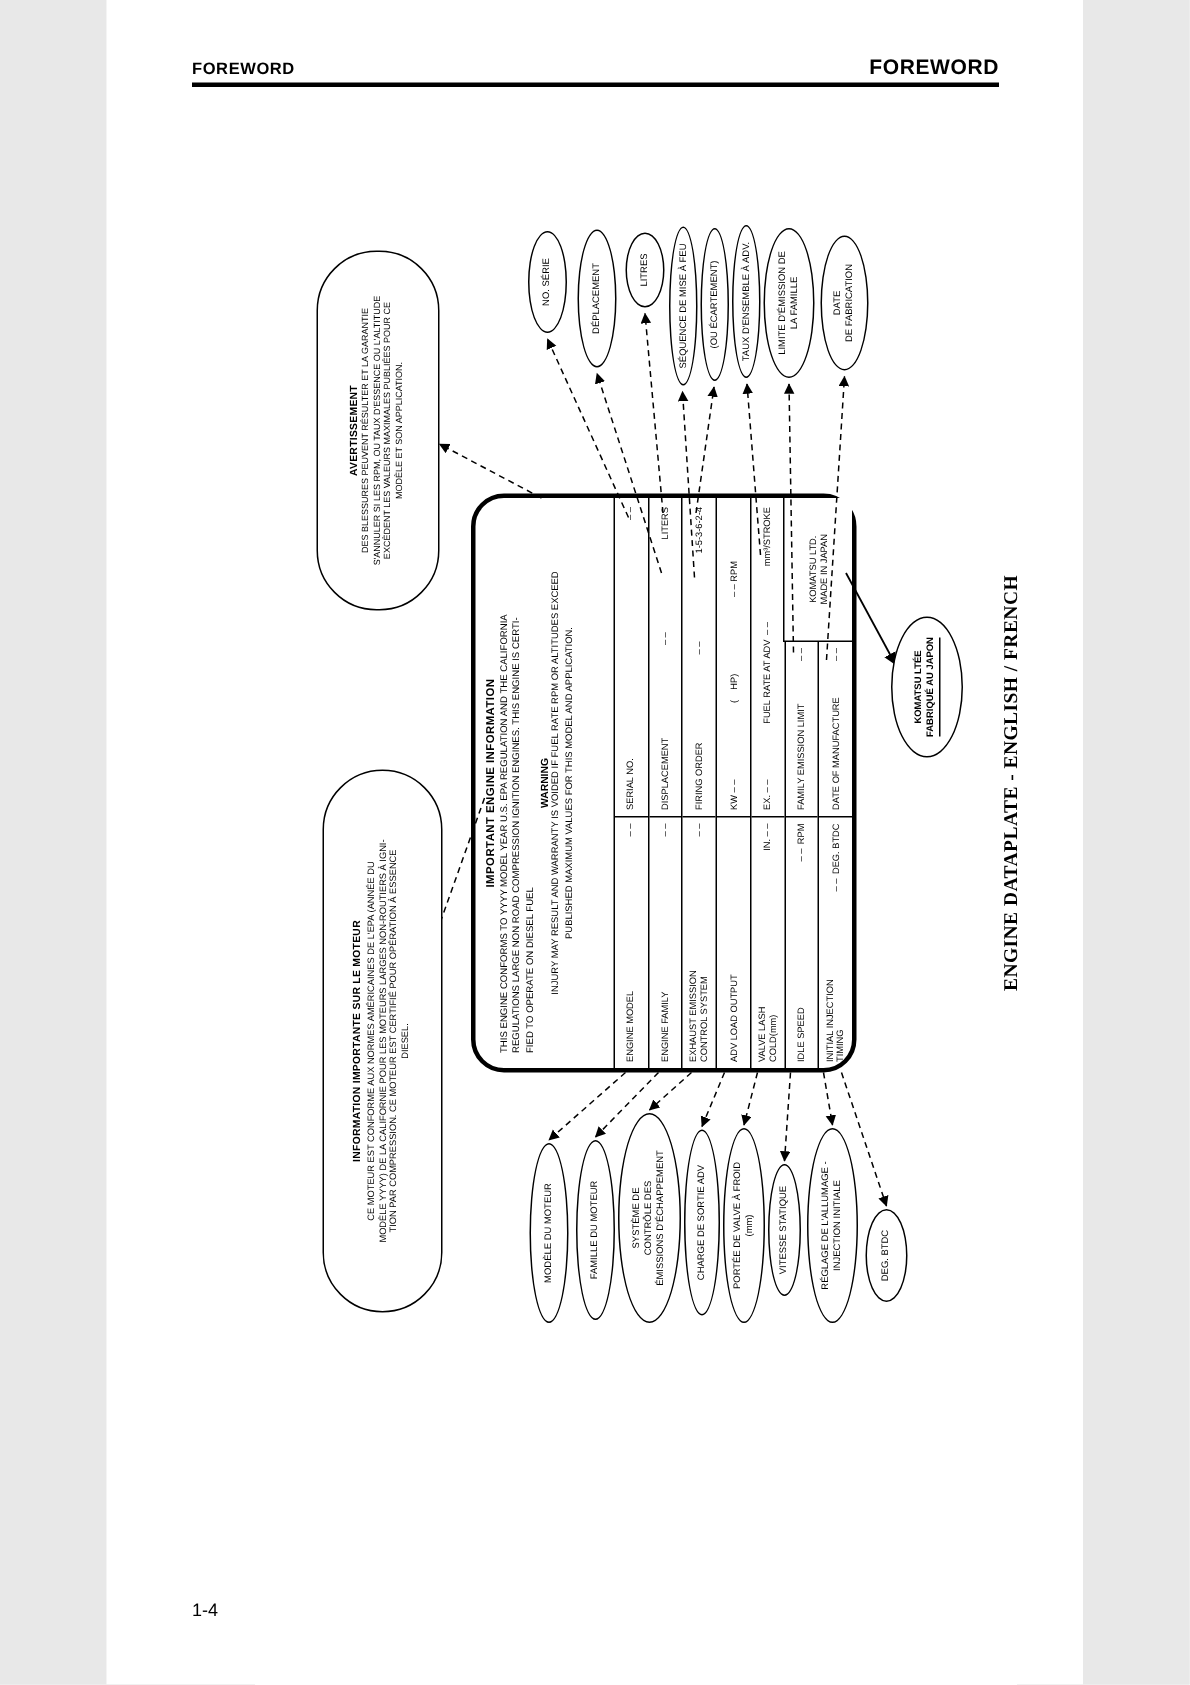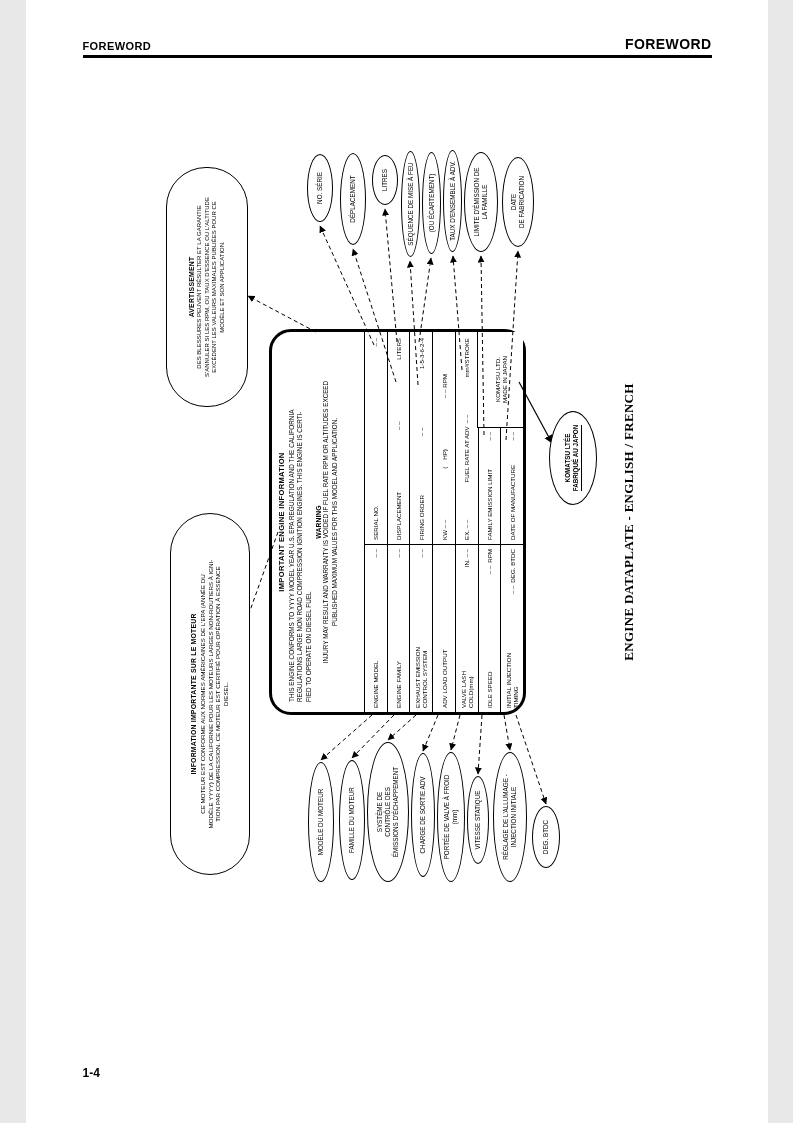--- a/index.html
+++ b/index.html
@@ -1,22 +1,22 @@
 <!DOCTYPE html>
 <html><head>
 <meta charset="utf-8">
 <style>
   html,body{margin:0;padding:0;background:#e8e8e8;}
-  #page{position:relative;width:742px;height:1123px;background:#ffffff;margin:0 auto;overflow:hidden;
+  #page{position:relative;width:651px;height:1123px;background:#ffffff;margin:0 auto;overflow:hidden;
         font-family:"Liberation Sans","DejaVu Sans",sans-serif;color:#000;}
   
   .hdr-left{position:absolute;left:57px;top:40px;font-size:11px;font-weight:bold;letter-spacing:.4px;}
   .hdr-right{position:absolute;right:56px;top:36px;font-size:14px;font-weight:bold;letter-spacing:.4px;}
   .hdr-rule{position:absolute;left:57px;right:56px;top:55px;height:3px;background:#000;}
-  .footer-num{position:absolute;left:57px;top:1066px;font-size:12px;font-weight:bold;}
+  .footer-num{position:absolute;left:57px;top:1066px;font-size:12px;font-weight:normal;}
   
   .watermark{position:absolute;left:276px;top:232px;font-size:29px;letter-spacing:.5px;z-index:50;opacity:.92;}
   
   #diagram{position:absolute;left:140px;top:150px;width:740px;height:500px;
            transform-origin:0 0;transform:rotate(-90deg) translateX(-740px);z-index:1;}
   #leaders{position:absolute;left:0;top:0;z-index:3;overflow:visible;}
   
   .bubble{position:absolute;border:1px solid #000;background:#fff;display:flex;flex-direction:column;
           align-items:center;justify-content:center;text-align:center;font-size:6.3px;line-height:1.25;
           white-space:pre-line;box-sizing:border-box;padding:1px 5px;z-index:4;}

